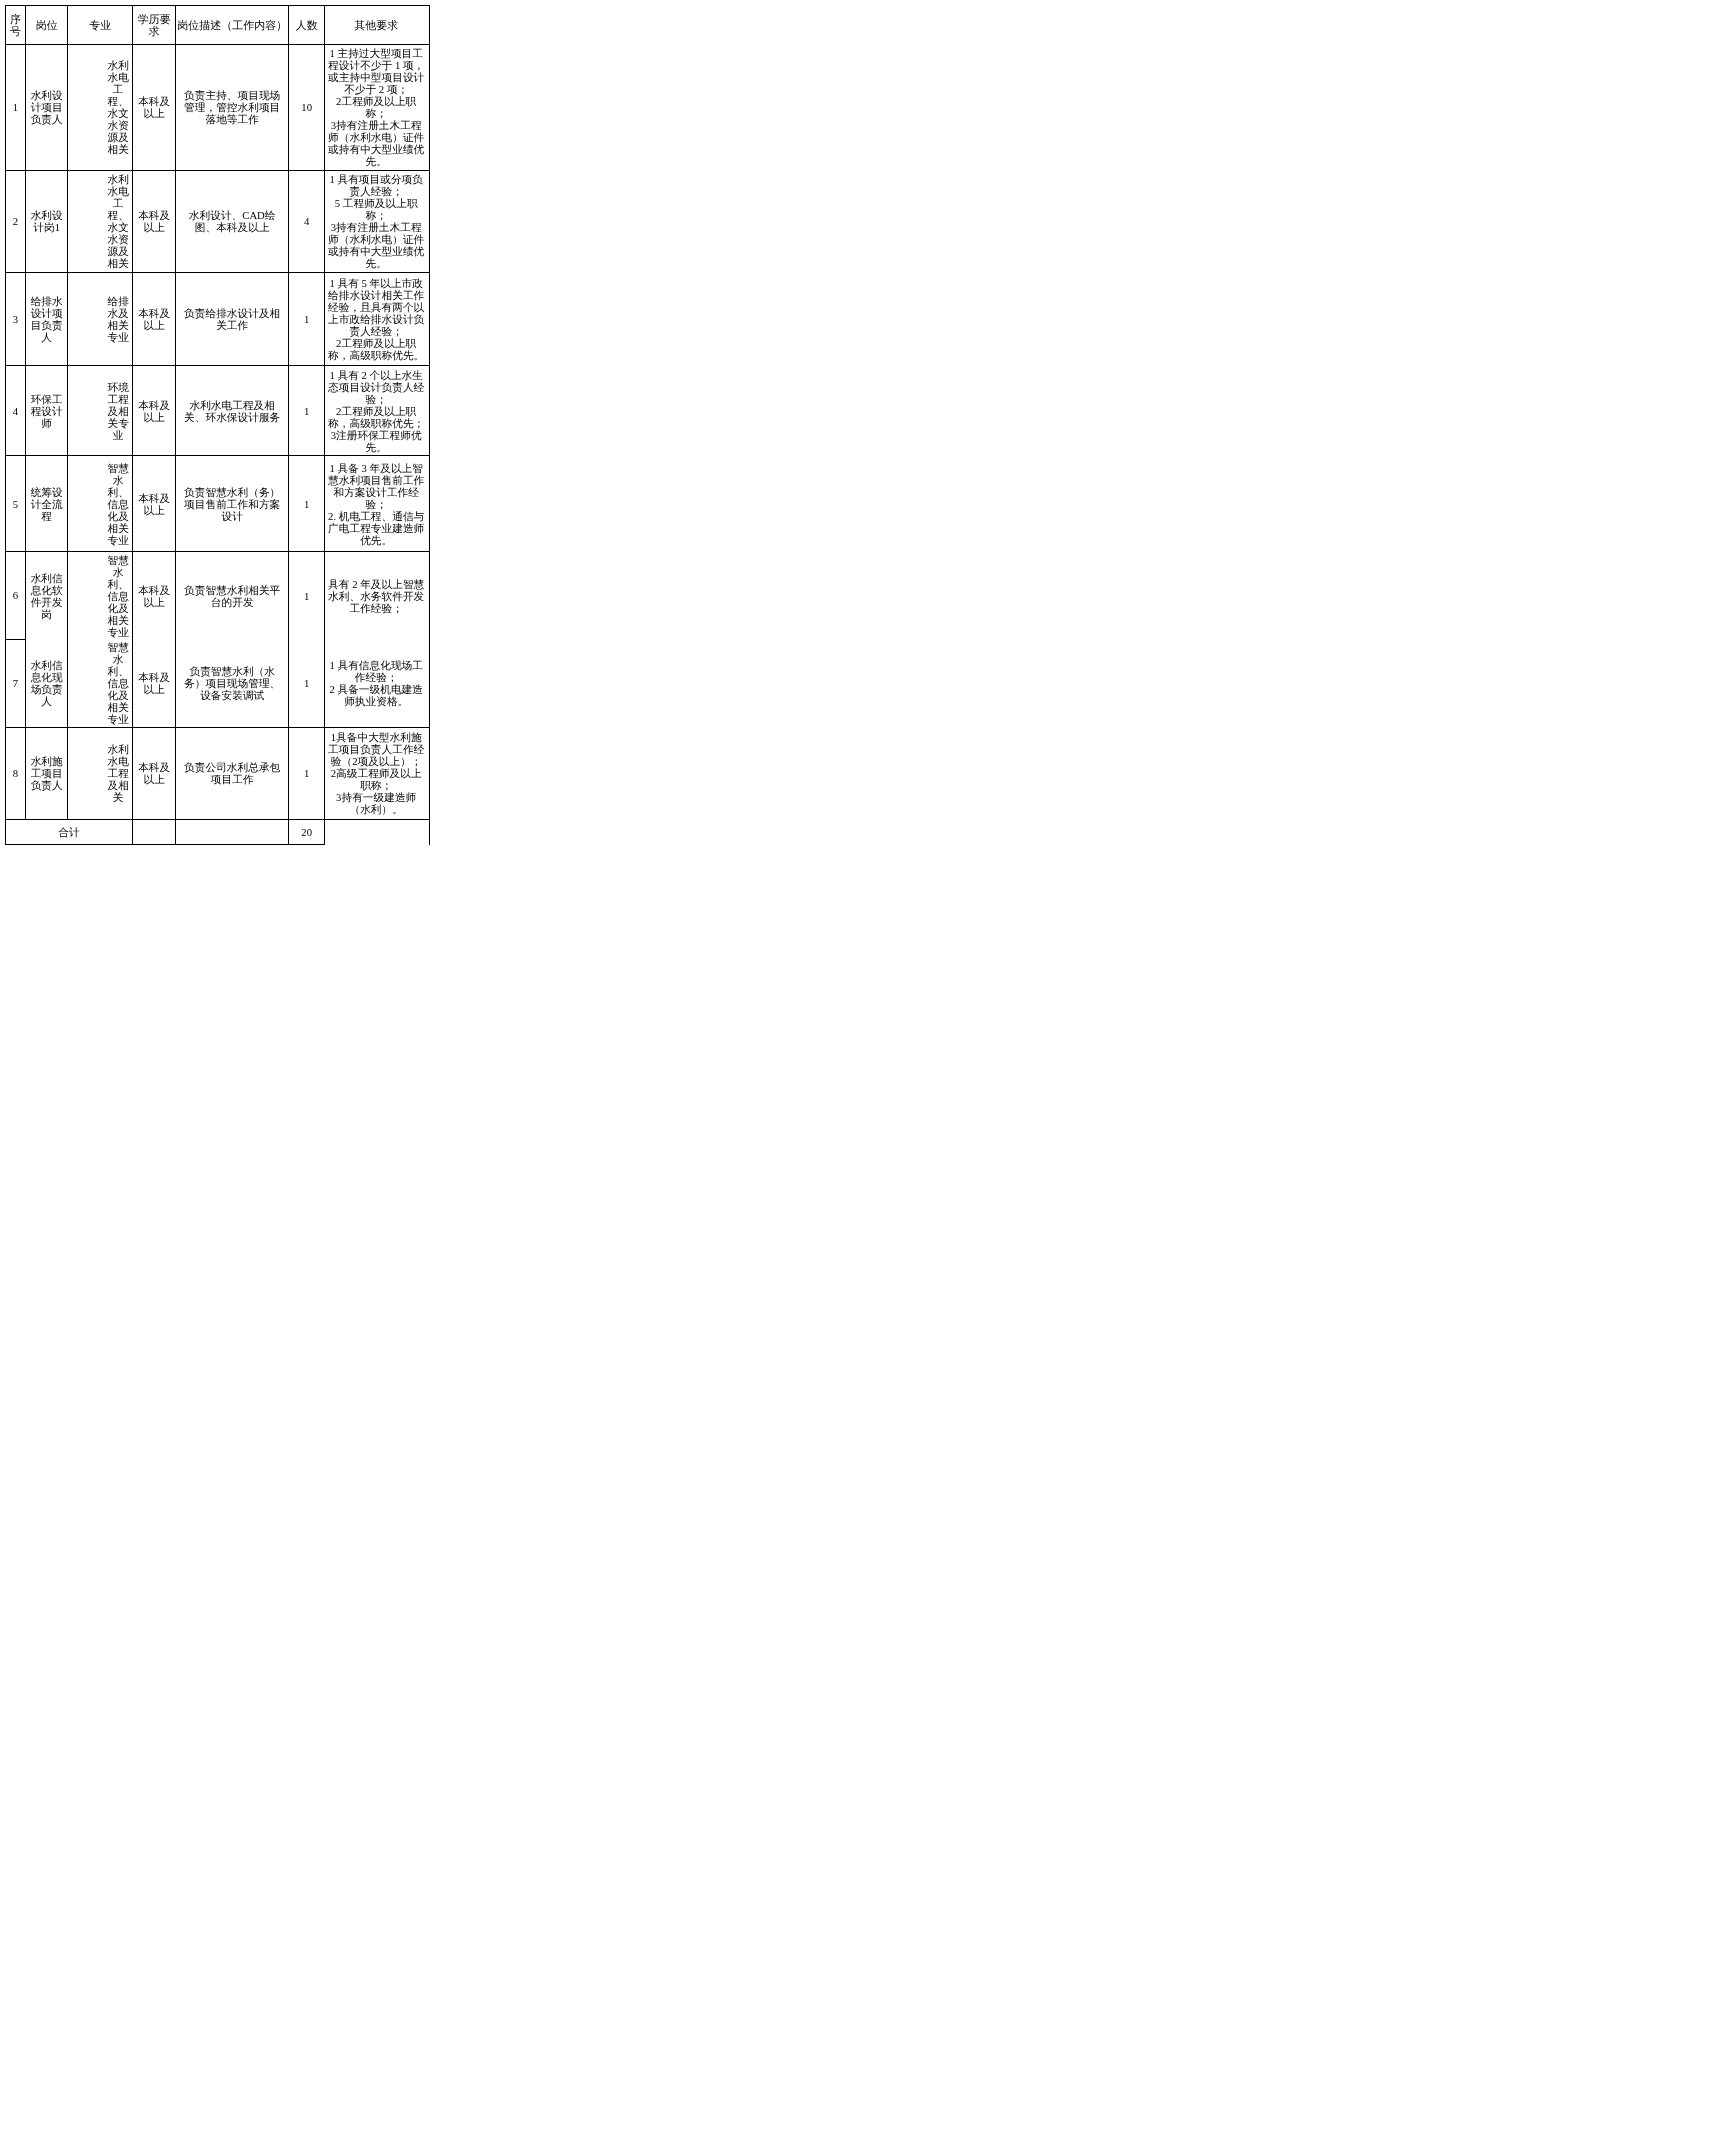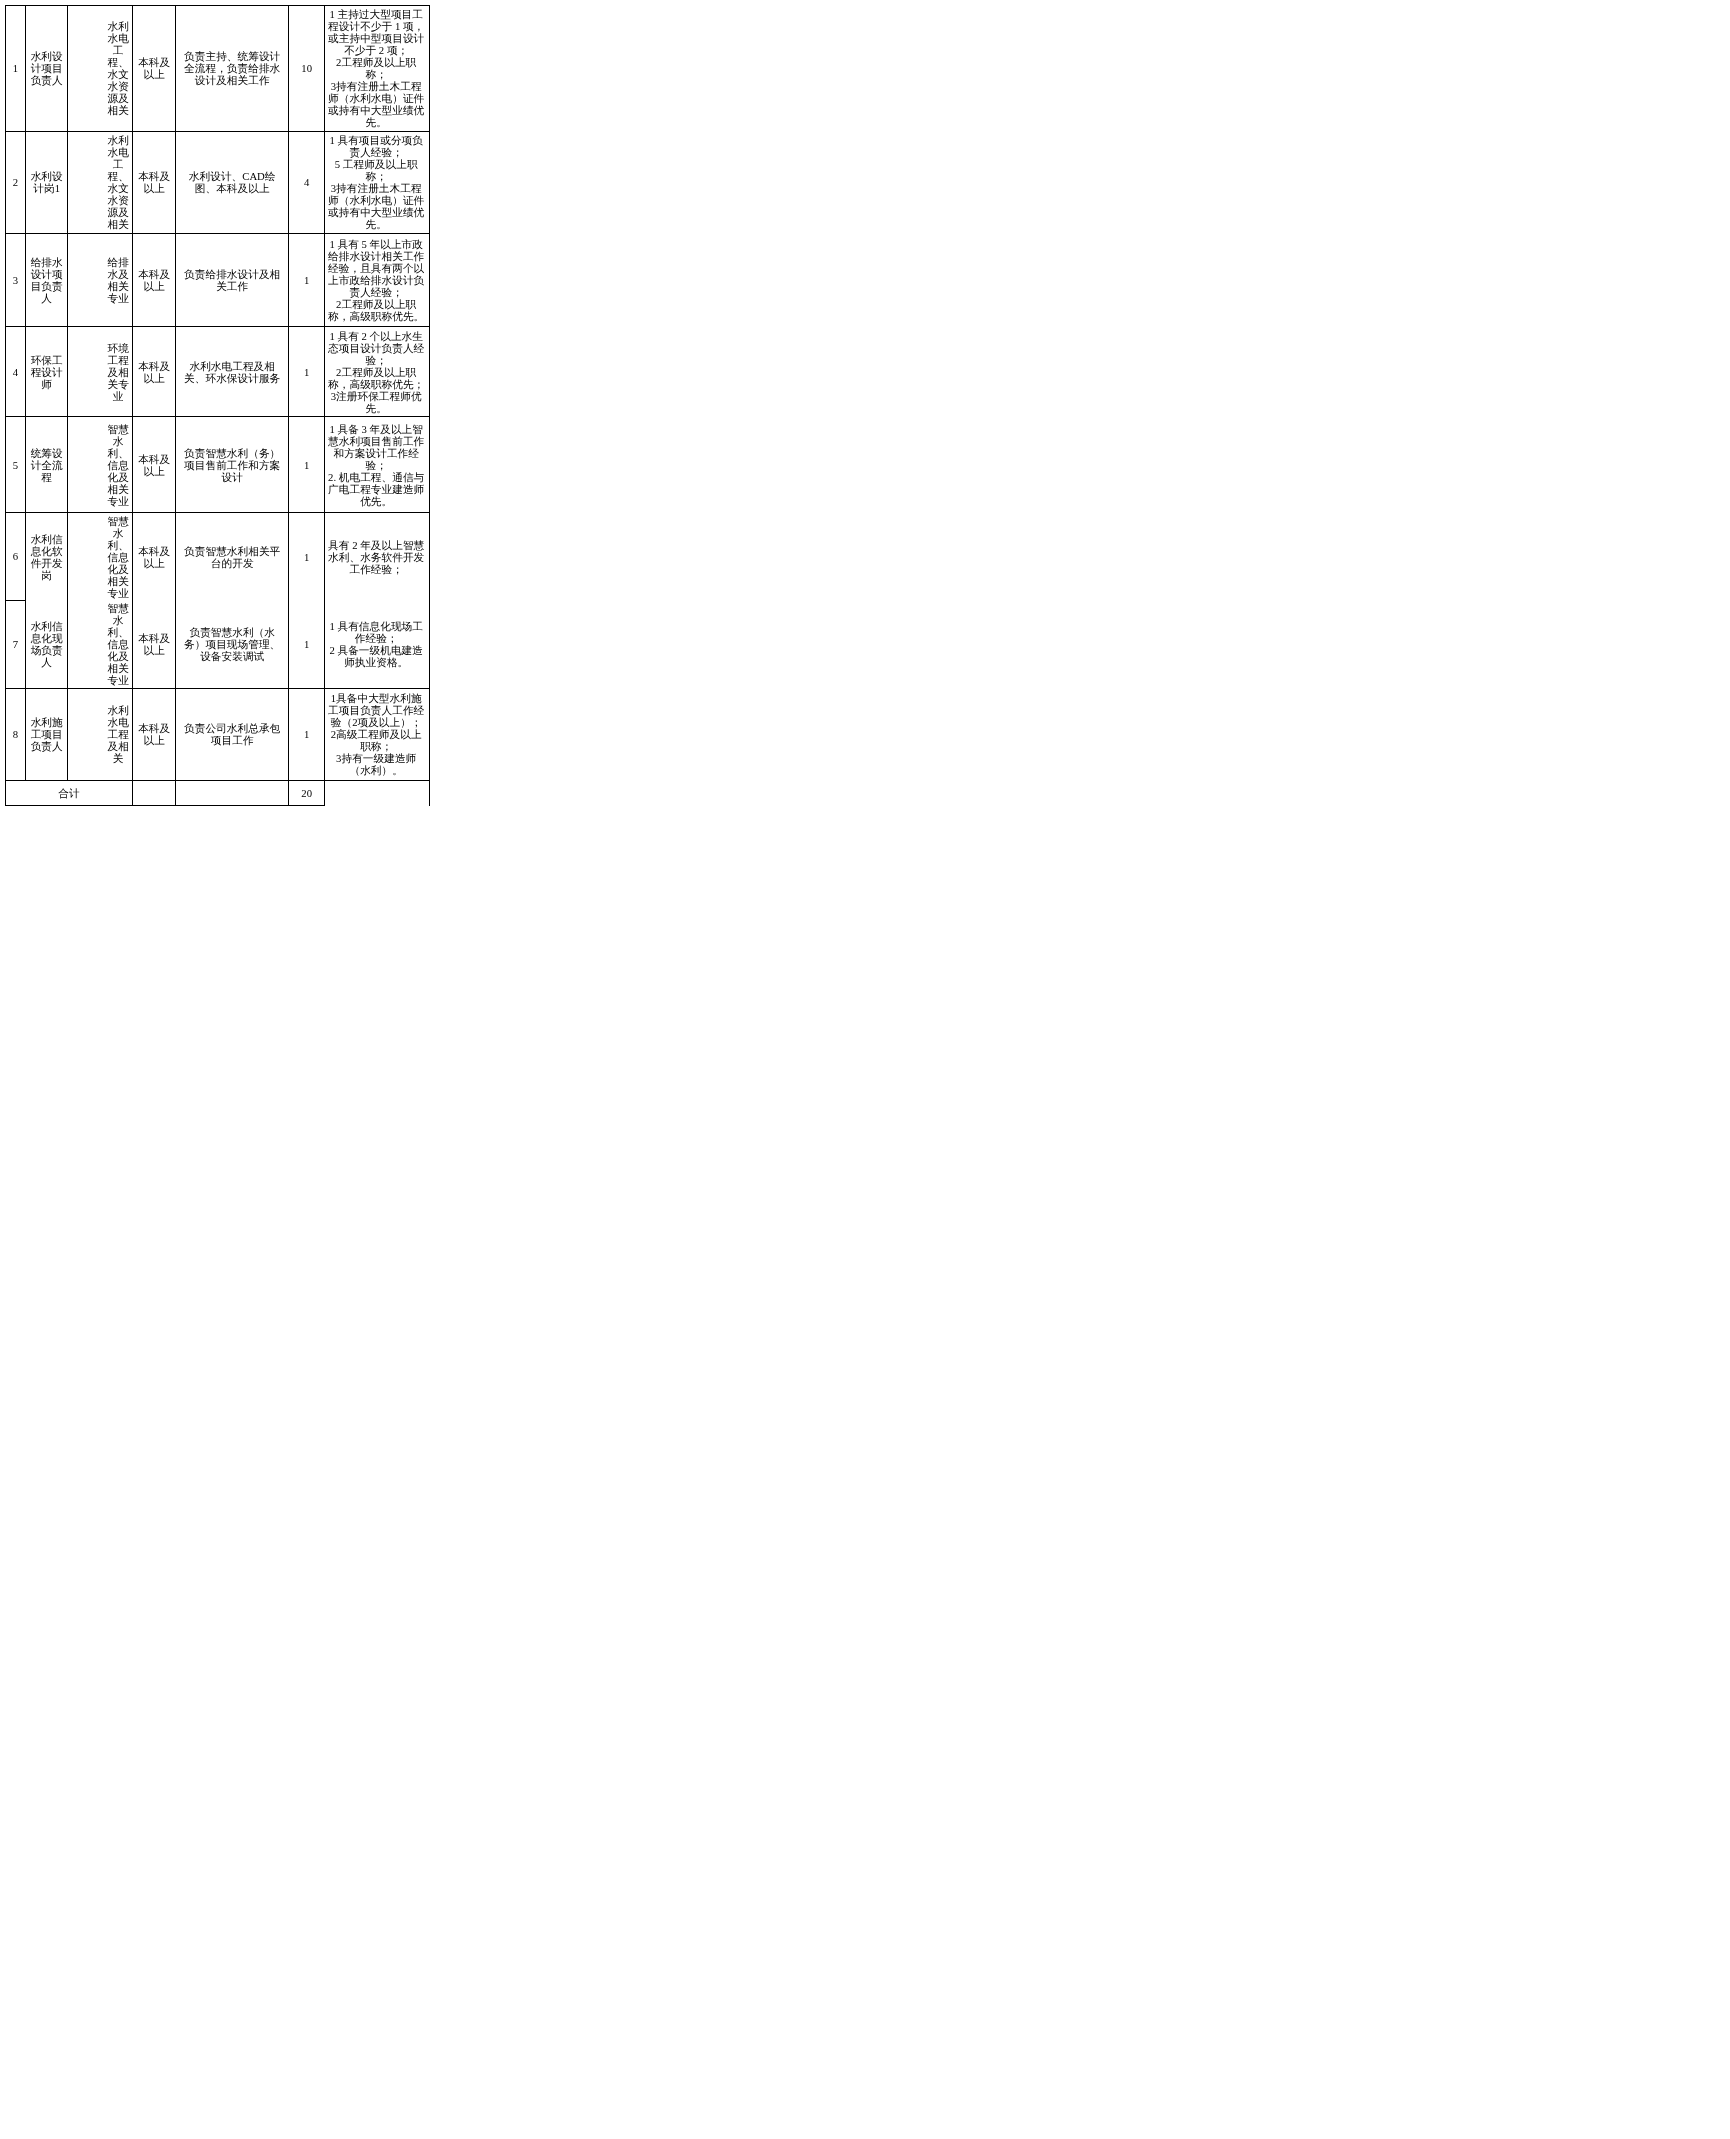--- a/index.html
+++ b/index.html
@@ -68,36 +68,59 @@
   .rt .cell{border-bottom:1.3px solid #000;}
   .rt .c-req{border-bottom:none;}
   .merge3{grid-column:1 / span 3;}
 </style>
 </head>
 <body>
 
 <div class="page">
   <div class="tbl">
 
+    <div class="row hdr">
+      <div class="cell c-no">
+          <span class="w3">序号</span>
+        </div>
+      <div class="cell c-pos">
+          <span>岗位</span>
+        </div>
+      <div class="cell c-major">
+          <span>专业</span>
+        </div>
+      <div class="cell c-edu">
+          <span class="we">学历要求</span>
+        </div>
+      <div class="cell c-desc">
+          <span>岗位描述（工作内容）</span>
+        </div>
+      <div class="cell c-count">
+          <span>人数</span>
+        </div>
+      <div class="cell c-req">
+          <span>其他要求</span>
+        </div>
+    </div>
 
     <div class="row r1">
       <div class="cell c-no">
           <span>1</span>
         </div>
       <div class="cell c-pos">
           <span class="w3">水利设计项目负责人</span>
         </div>
       <div class="cell c-major">
           <span class="w5">水利水电工程、水文水资源及相关</span>
         </div>
       <div class="cell c-edu">
           <span class="we">本科及以上</span>
         </div>
       <div class="cell c-desc">
-          <span class="lefty">负责主持、统筹设计全流程，负责给排水设计及相关工作</span>
+          <span class="lefty">负责主持、项目现场管理，管控水利项目落地等工作</span>
         </div>
       <div class="cell c-count">
           <span>10</span>
         </div>
       <div class="cell c-req">
           <span class="lefty">1 主持过大型项目工程设计不少于 1 项，或主持中型项目设计不少于 2 项；
 2工程师及以上职称；
 3持有注册土木工程师（水利水电）证件或持有中大型业绩优先。</span>
         </div>
     </div>

